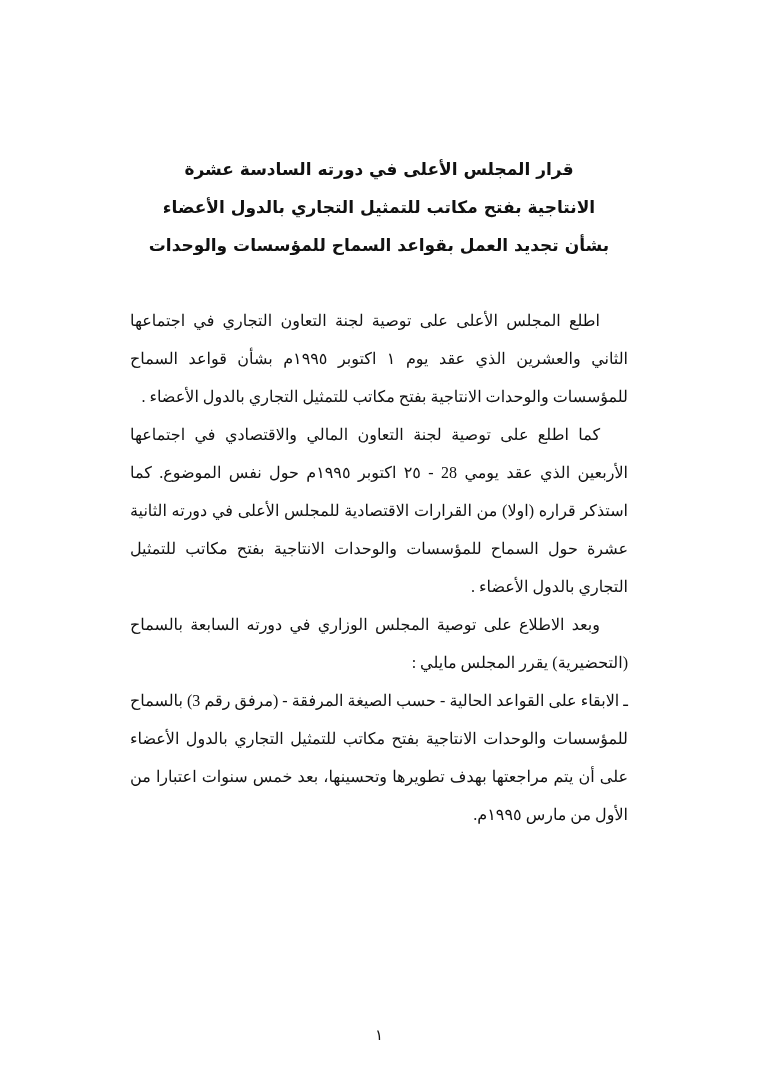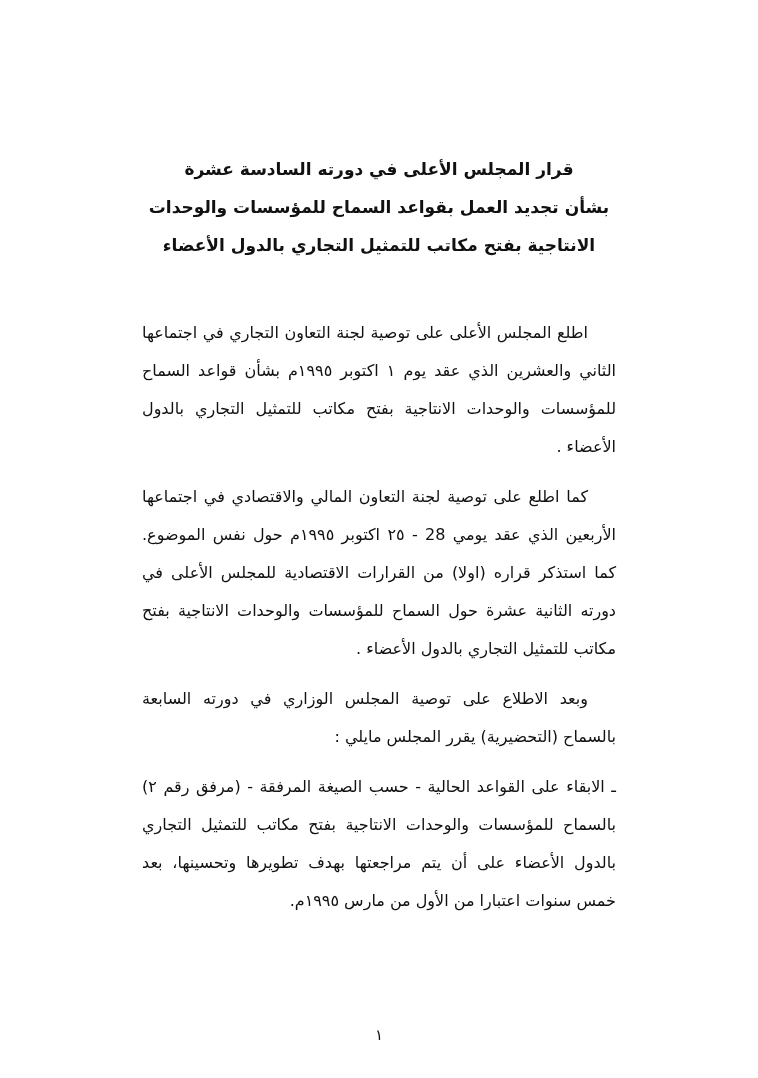--- a/index.html
+++ b/index.html
@@ -30,22 +30,23 @@
     white-space: nowrap;
   }
   .body-block {
     direction: rtl;
     padding: 38px 130px 0 130px;
     text-align: justify;
     font-size: 16px;
     line-height: 38px;
   }
   .para {
-    margin: 12px;
+    margin: 0;
     text-indent: 28px; 
+    font-family: Liberation Serif, serif;
   }
   .para.no-indent {
     text-indent: 0;
   }
   .page-number {
     position: absolute;
     left: 0;
     right: 0;
     bottom: 34px;
     text-align: center;
@@ -54,26 +55,26 @@
     color: #111111;
   }
 </style>
 </head>
 <body>
 
 <div class="page">
 
   <div class="title-block">
     <div class="title-line">قرار المجلس الأعلى في دورته السادسة عشرة</div>
+    <div class="title-line">الانتاجية بفتح مكاتب للتمثيل التجاري بالدول الأعضاء</div>
     <div class="title-line">بشأن تجديد العمل بقواعد السماح للمؤسسات والوحدات</div>
-    <div class="title-line">الانتاجية بفتح مكاتب للتمثيل التجاري بالدول الأعضاء</div>
   </div>
 
   <div class="body-block">
     <p class="para">اطلع المجلس الأعلى على توصية لجنة التعاون التجاري في اجتماعها الثاني والعشرين الذي عقد يوم ١ اكتوبر ١٩٩٥م بشأن قواعد السماح للمؤسسات والوحدات الانتاجية بفتح مكاتب للتمثيل التجاري بالدول الأعضاء .</p>
     <p class="para">كما اطلع على توصية لجنة التعاون المالي والاقتصادي في اجتماعها الأربعين الذي عقد يومي 28 - ٢٥ اكتوبر ١٩٩٥م حول نفس الموضوع. كما استذكر قراره (اولا) من القرارات الاقتصادية للمجلس الأعلى في دورته الثانية عشرة حول السماح للمؤسسات والوحدات الانتاجية بفتح مكاتب للتمثيل التجاري بالدول الأعضاء .</p>
     <p class="para">وبعد الاطلاع على توصية المجلس الوزاري في دورته السابعة بالسماح (التحضيرية) يقرر المجلس مايلي :</p>
-    <p class="para no-indent">ـ الابقاء على القواعد الحالية - حسب الصيغة المرفقة - (مرفق رقم ٢) بالسماح للمؤسسات والوحدات الانتاجية بفتح مكاتب للتمثيل التجاري بالدول الأعضاء على أن يتم مراجعتها بهدف تطويرها وتحسينها، بعد خمس سنوات اعتبارا من الأول من مارس ١٩٩٥م.</p>
+    <p class="para no-indent">ـ الابقاء على القواعد الحالية - حسب الصيغة المرفقة - (مرفق رقم 3) بالسماح للمؤسسات والوحدات الانتاجية بفتح مكاتب للتمثيل التجاري بالدول الأعضاء على أن يتم مراجعتها بهدف تطويرها وتحسينها، بعد خمس سنوات اعتبارا من الأول من مارس ١٩٩٥م.</p>
   </div>
 
   <div class="page-number">١</div>
 
 </div>
 
 </body></html>

